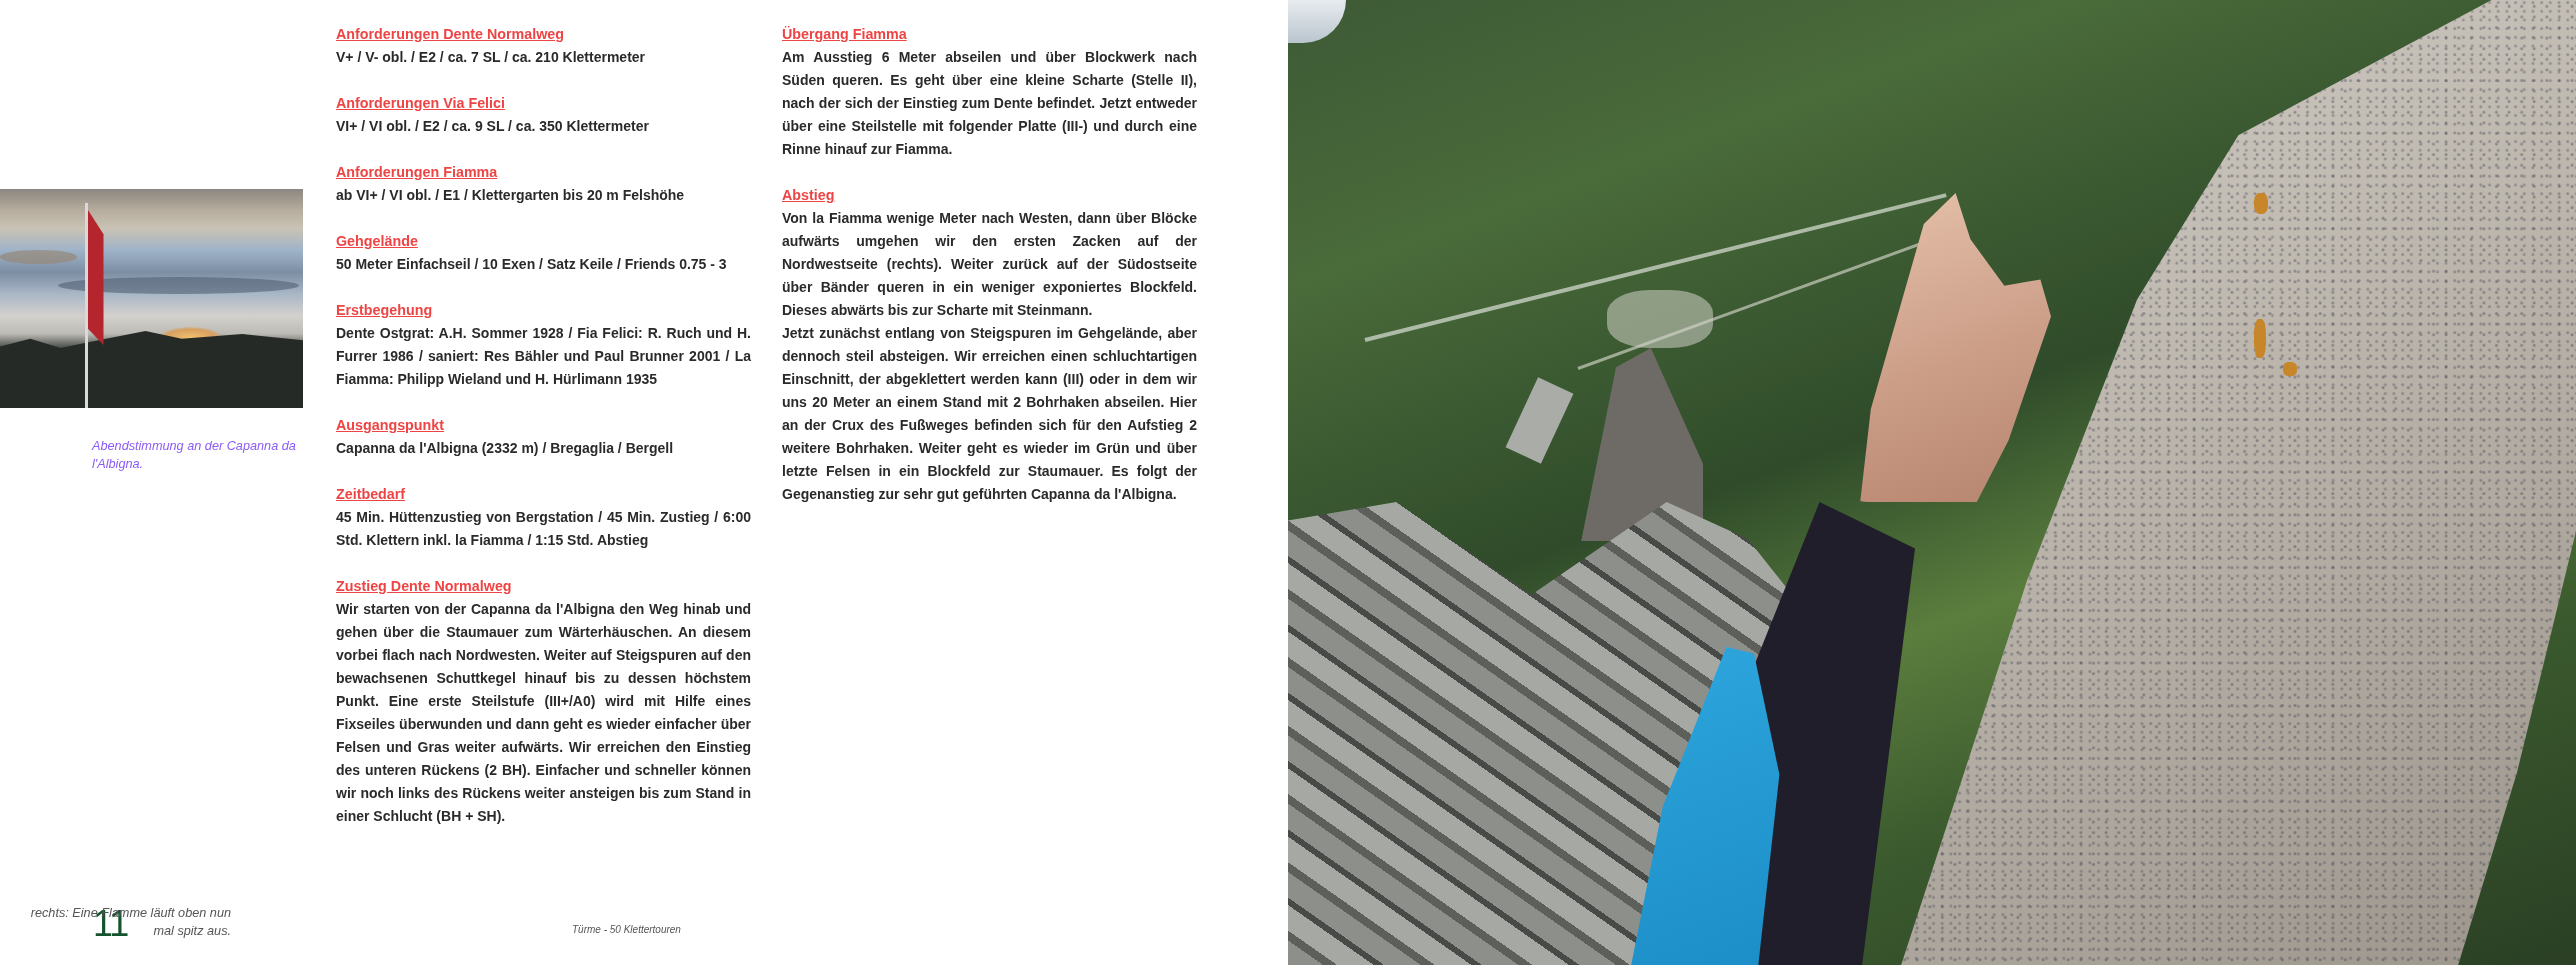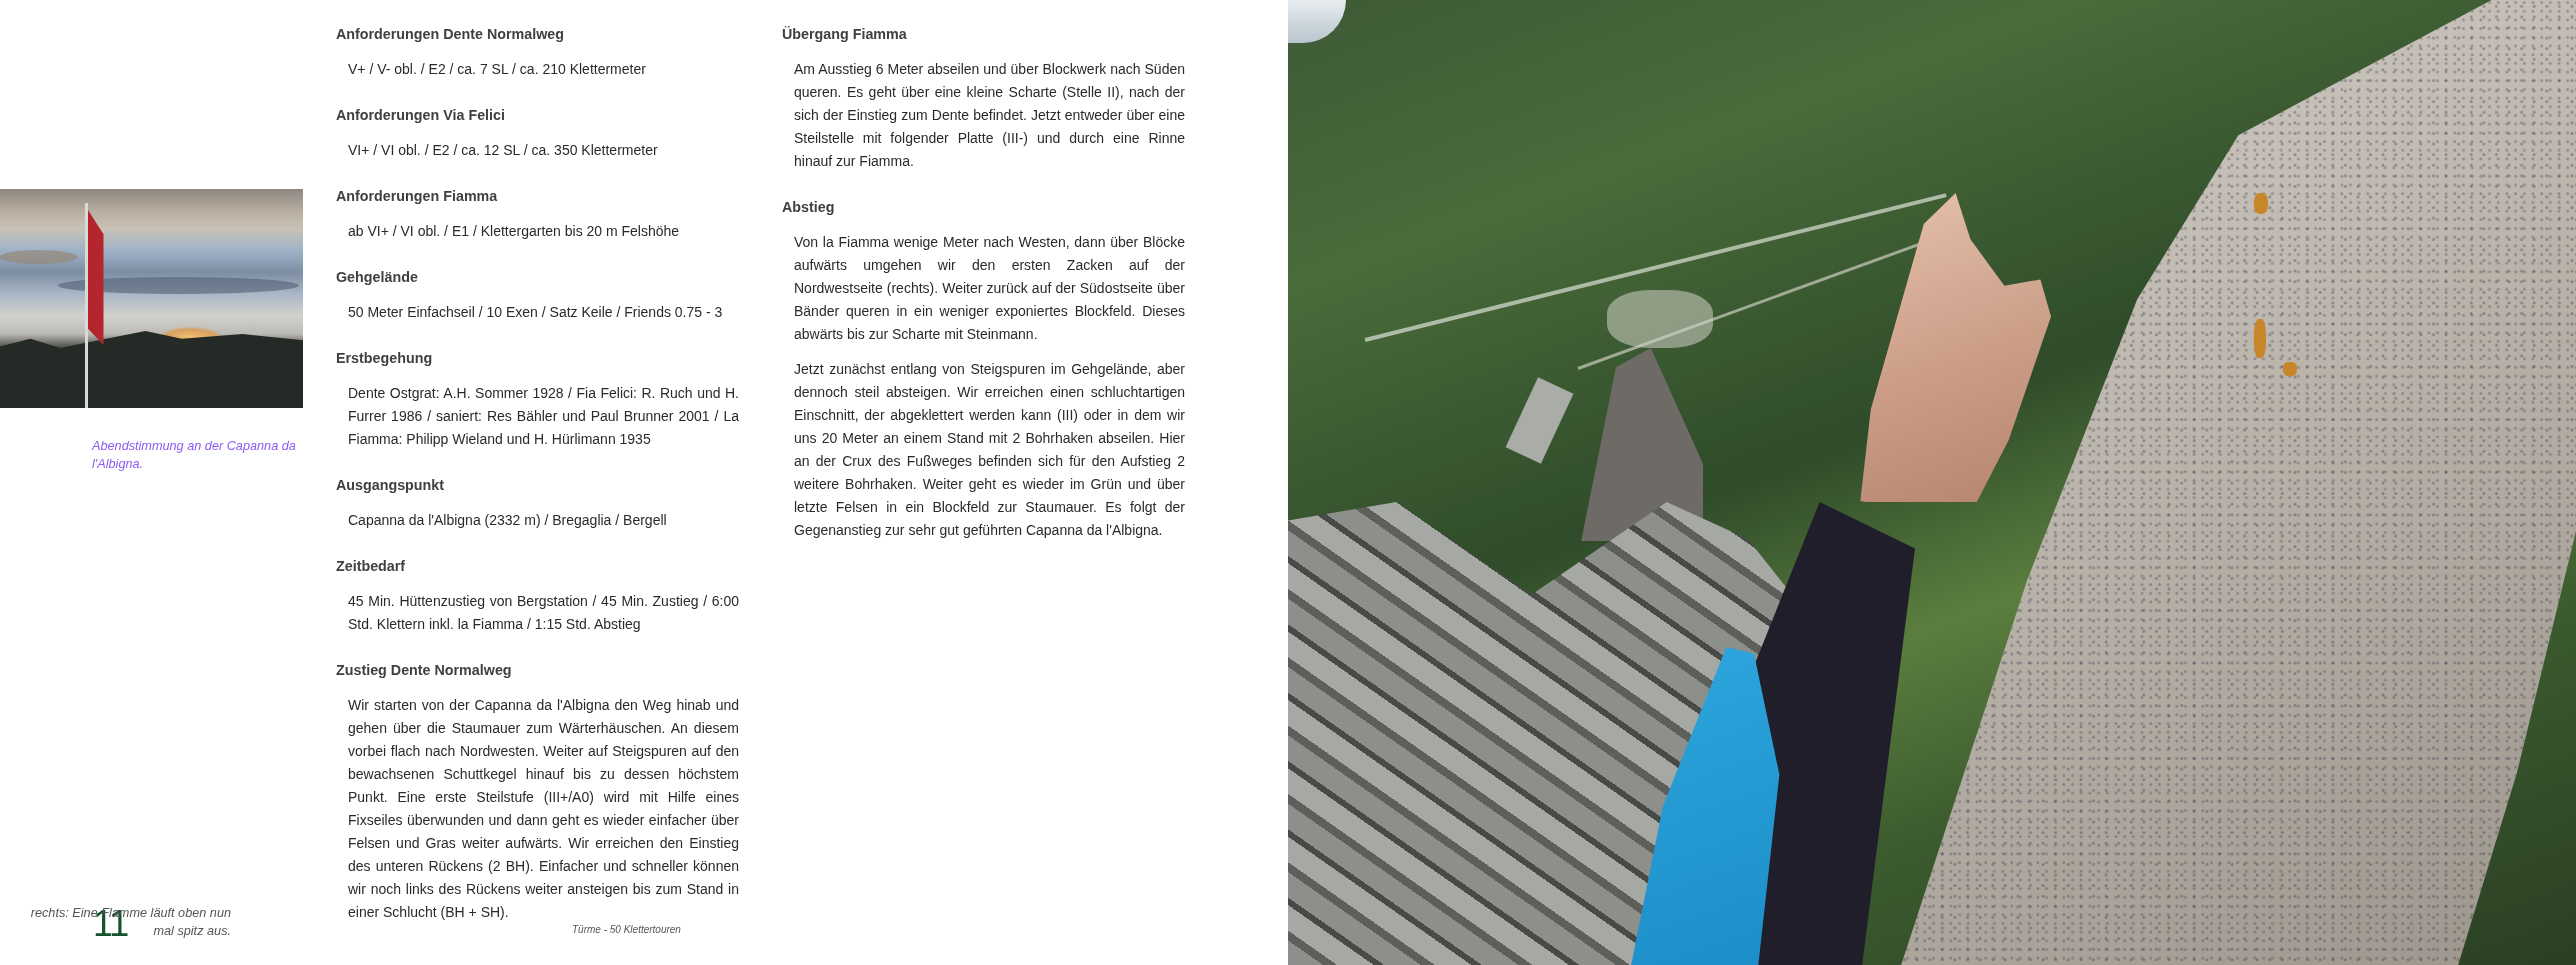--- a/index.html
+++ b/index.html
@@ -27,22 +27,22 @@
 
     .caption-left {
       position:absolute; left:92px; top:437px; width:217px;
       font-style:italic; font-size:12.7px; line-height:18.4px; color:#8b5cf6;
     }
 
     .col { position:absolute; top:23px; width:415px; font-size:14px; line-height:23px; color:#2a2a2a; }
     .col.c1 { left:336px; }
     .col.c2 { left:782px; }
     .sec { margin-bottom:23px; }
-    .sec h3 { margin:0; font-size:14.3px; line-height:23px; font-weight:bold; color:#404040; }
-    .sec p { margin:12px; text-align:justify; }
+    .sec h3 { margin:0; font-size:14.3px; line-height:23px; font-weight:bold; color:#ef4444;text-decoration:underline; }
+    .sec p { margin:0; text-align:justify;font-weight:bold; }
     .sec p.left { text-align:left; }
 
     .page-num { position:absolute; left:93px; top:904px; font-size:36px; line-height:39px; color:#14532d; font-weight:normal; letter-spacing:-1px; }
     .running { position:absolute; left:572px; top:924px; font-style:italic; font-size:10px; color:#555; }
     .caption-right { position:absolute; right:1057px; top:904px; width:251px; text-align:right; font-style:italic; font-size:12.7px; line-height:18.4px; color:#555; }
 
     
     .valley { position:absolute; inset:0;
       background:linear-gradient(160deg,#3d5a36 0%,#4a6b3a 20%,#2f4b2a 45%,#5b7e3e 60%,#3b5a2e 75%,#2a3f24 100%); }
     .sky { position:absolute; left:0; top:0; width:58px; height:43px; background:linear-gradient(180deg,#e8ecef,#b9c5ce); border-bottom-right-radius:58px; }
@@ -84,21 +84,21 @@
   </div>
   <div class="caption-left">Abendstimmung an der Capanna da l'Albigna.</div>
 
   <div class="col c1">
     <div class="sec">
       <h3>Anforderungen Dente Normalweg</h3>
       <p class="left">V+ / V- obl. / E2 / ca. 7 SL / ca. 210 Klettermeter</p>
     </div>
     <div class="sec">
       <h3>Anforderungen Via Felici</h3>
-      <p class="left">VI+ / VI obl. / E2 / ca. 12 SL / ca. 350 Klettermeter</p>
+      <p class="left">VI+ / VI obl. / E2 / ca. 9 SL / ca. 350 Klettermeter</p>
     </div>
     <div class="sec">
       <h3>Anforderungen Fiamma</h3>
       <p class="left">ab VI+ / VI obl. / E1 / Klettergarten bis 20 m Felshöhe</p>
     </div>
     <div class="sec">
       <h3>Gehgelände</h3>
       <p class="left">50 Meter Einfachseil / 10 Exen / Satz Keile / Friends 0.75 - 3</p>
     </div>
     <div class="sec">

